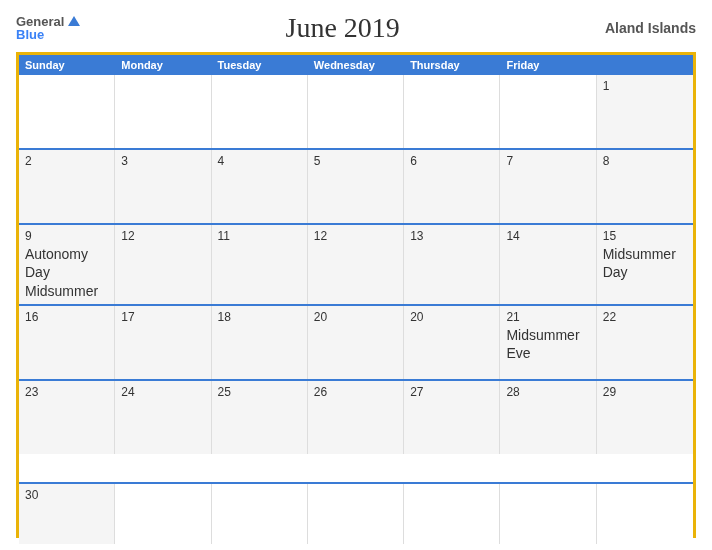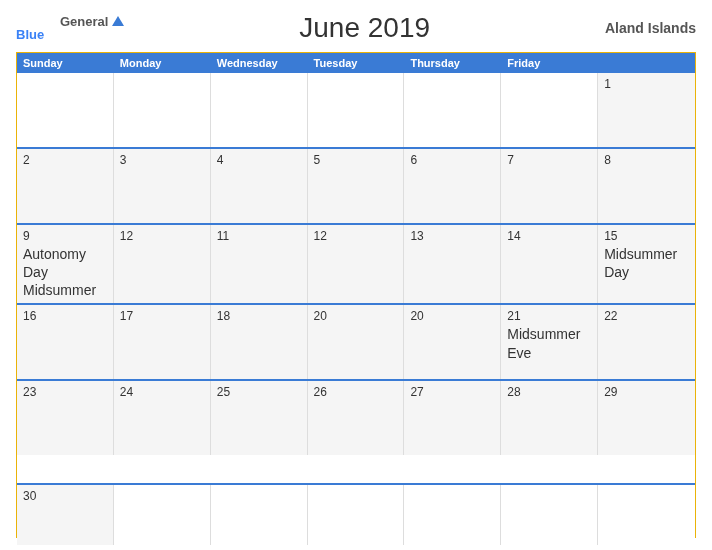--- a/index.html
+++ b/index.html
@@ -49,33 +49,34 @@
       border-bottom: 10px solid #3a7bd5;
       margin-left: 2px;
       margin-bottom: 2px;
     }
     .month-title {
       font-size: 28px;
       font-weight: normal;
       color: #333;
       text-align: center;
       flex: 1;
+      font-family: Liberation Serif, serif;
     }
     .region-label {
       font-size: 14px;
       color: #555;
       text-align: right;
       min-width: 90px;
       font-weight: bold;
     }
     .calendar {
       flex: 1;
       display: flex;
       flex-direction: column;
-      border: 1px solid #eab308;
+      border: 3px solid #eab308;
     }
     .cal-header-row {
       display: grid;
       grid-template-columns: repeat(7, 1fr);
       background: #3a7bd5;
     }
     .cal-header-cell {
       color: #fff;
       font-size: 11px;
       font-weight: bold;
@@ -127,37 +128,37 @@
       margin-top: 28px;
     }
   </style>
 </head>
 <body>
 
 <div class="page">
   <div class="header">
     <div class="logo">
       <div style="display:flex;flex-direction:column;align-items:flex-start;">
-        <div style="display:flex;align-items:center;gap:2px;margin-left:44px;">
+        <div style="display:flex;align-items:center;gap:2px;">
           <span class="logo-text-general">General</span>
           <div class="logo-triangle"></div>
         </div>
         <span class="logo-text-blue">Blue</span>
       </div>
     </div>
     <h1 class="month-title">June 2019</h1>
     <div class="region-label">Aland Islands</div>
   </div>
 
   <div class="calendar">
     <div class="cal-header-row">
     <div class="cal-header-cell">Sunday</div>
         <div class="cal-header-cell">Monday</div>
+        <div class="cal-header-cell">Tuesday</div>
         <div class="cal-header-cell">Wednesday</div>
-        <div class="cal-header-cell">Tuesday</div>
         <div class="cal-header-cell">Thursday</div>
         <div class="cal-header-cell">Friday</div>
       </div>
     <div class="cal-body">
     <div class="cal-row">
           <div class="cal-cell empty"></div>
           <div class="cal-cell empty"></div>
           <div class="cal-cell empty"></div>
           <div class="cal-cell empty"></div>
           <div class="cal-cell empty"></div>

